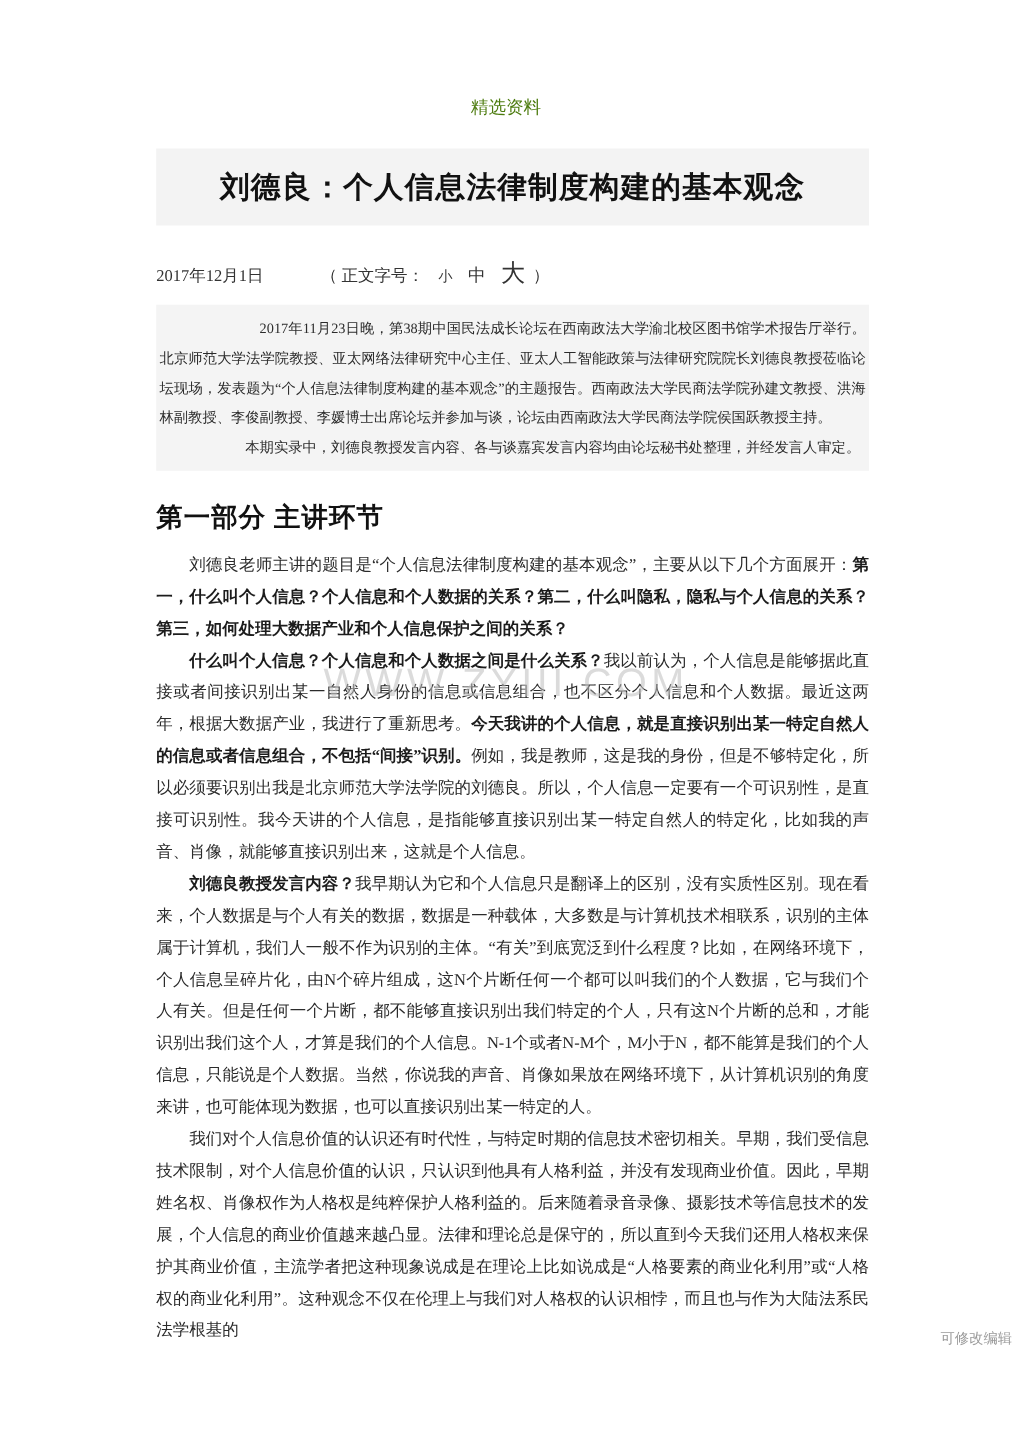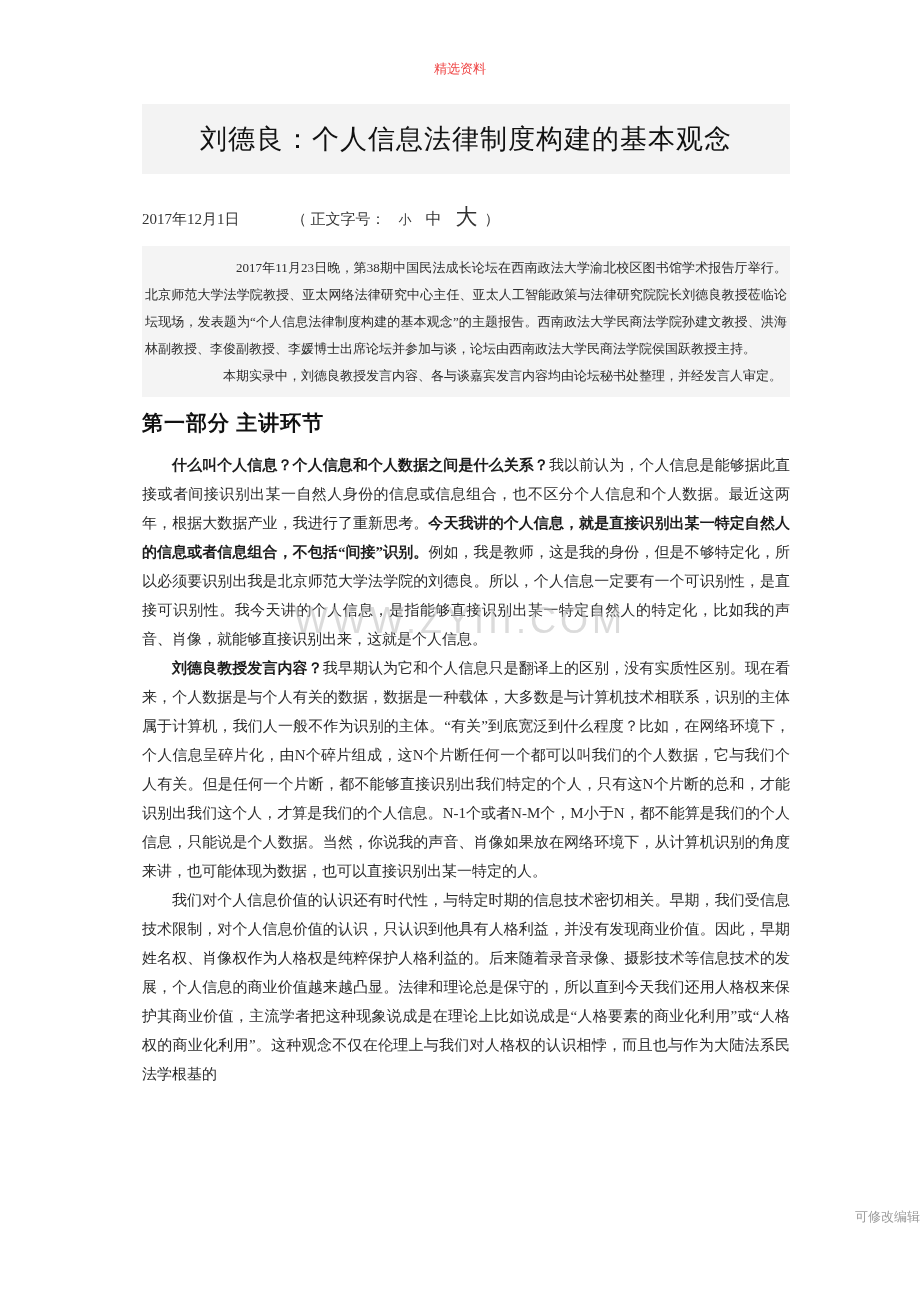--- a/index.html
+++ b/index.html
@@ -2,38 +2,38 @@
 <html><head>
 <meta charset="utf-8">
 <style>
   * { margin:0; padding:0; box-sizing:border-box; }
   html,body { background:#ffffff; }
   .page {
     position:relative; width:920px; height:1302px; background:#ffffff;
     font-family:"Liberation Serif","DejaVu Serif",serif; color:#262626; overflow:hidden;
   }
   .top-label {
-    padding-top:60px; text-align:center; font-size:13px; color:#ef4444;
+    padding-top:88px; text-align:center; font-size:16px; color:#4d7c0f;
     font-family:"Liberation Sans","DejaVu Sans",sans-serif;
   }
   .content { margin:0 130px 0 142px; position:relative; z-index:1; }
   .title-block { margin-top:26px; background:#f3f3f3; padding:18px 10px; text-align:center; }
-  .title-block h1 { font-size:27px; font-weight:normal; color:#111; letter-spacing:1px; line-height:34px; }
+  .title-block h1 { font-size:27px; font-weight:bold; color:#111; letter-spacing:1px; line-height:34px; }
   .meta-row { margin-top:28px; font-size:15px; color:#333; }
   .fs-group { margin-left:52px; }
   .fs-label { margin:0 6px 0 4px; }
   .fs-item { cursor:pointer; color:#333; }
   .fs-small { font-size:13px; margin:0 7px; }
   .fs-medium { font-size:16px; margin:0 7px; }
   .fs-large { font-size:22px; margin:0 7px; }
   .lede-label { margin-top:36px; font-size:16px; color:#222; }
   .lede-label b { font-size:18px; letter-spacing:3px; margin:0 6px; }
   .lede { margin-top:14px; background:#f4f4f4; padding:8px 3px; }
   .lede p { font-size:13px; line-height:27px; text-align:justify; color:#2b2b2b; }
-  h2.section { margin-top:12px; font-size:21px; font-weight:bold; color:#111; letter-spacing:1px; }
+  h2.section { margin-top:26px; font-size:24px; font-weight:bold; color:#111; letter-spacing:1px; }
   .bodytext { margin-top:14px; }
   .bodytext p { font-size:15px; line-height:29px; text-align:justify; color:#2b2b2b; }
   .bodytext b, .lede b { color:#1c1c1c; }
   .watermark {
     position:absolute; top:600px; left:50%; transform:translateX(-50%);
     font-size:36px; color:#bfbfbf; opacity:0.55; letter-spacing:4px; z-index:2;
     font-family:"Liberation Sans","DejaVu Sans",sans-serif; pointer-events:none; white-space:nowrap;
   }
   .bottom-label {
     position:absolute; left:2px; right:0; top:1208px; text-align:right;
@@ -59,20 +59,21 @@
 
 
     <div class="lede" id="lede-paragraphs">
         <p style="text-indent: 7em;"><span>2017年11月23日晚，第38期中国民法成长论坛在西南政法大学渝北校区图书馆学术报告厅举行。北京师范大学法学院教授、亚太网络法律研究中心主任、亚太人工智能政策与法律研究院院长刘德良教授莅临论坛现场，发表题为“个人信息法律制度构建的基本观念”的主题报告。西南政法大学民商法学院孙建文教授、洪海林副教授、李俊副教授、李媛博士出席论坛并参加与谈，论坛由西南政法大学民商法学院侯国跃教授主持。</span></p>
         <p style="text-indent: 6em;"><span>本期实录中，刘德良教授发言内容、各与谈嘉宾发言内容均由论坛秘书处整理，并经发言人审定。</span></p>
       </div>
 
     <h2 class="section">第一部分 主讲环节</h2>
 
     <div class="bodytext" id="body-paragraphs">
+        <p style="text-indent: 2em;"><span>刘德良老师主讲的题目是“个人信息法律制度构建的基本观念”，主要从以下几个方面展开：</span><b>第一，什么叫个人信息？个人信息和个人数据的关系？第二，什么叫隐私，隐私与个人信息的关系？第三，如何处理大数据产业和个人信息保护之间的关系？</b></p>
         <p style="text-indent: 2em;"><b>什么叫个人信息？个人信息和个人数据之间是什么关系？</b><span>我以前认为，个人信息是能够据此直接或者间接识别出某一自然人身份的信息或信息组合，也不区分个人信息和个人数据。最近这两年，根据大数据产业，我进行了重新思考。</span><b>今天我讲的个人信息，就是直接识别出某一特定自然人的信息或者信息组合，不包括“间接”识别。</b><span>例如，我是教师，这是我的身份，但是不够特定化，所以必须要识别出我是北京师范大学法学院的刘德良。所以，个人信息一定要有一个可识别性，是直接可识别性。我今天讲的个人信息，是指能够直接识别出某一特定自然人的特定化，比如我的声音、肖像，就能够直接识别出来，这就是个人信息。</span></p>
         <p style="text-indent: 2em;"><b>刘德良教授发言内容？</b><span>我早期认为它和个人信息只是翻译上的区别，没有实质性区别。现在看来，个人数据是与个人有关的数据，数据是一种载体，大多数是与计算机技术相联系，识别的主体属于计算机，我们人一般不作为识别的主体。“有关”到底宽泛到什么程度？比如，在网络环境下，个人信息呈碎片化，由N个碎片组成，这N个片断任何一个都可以叫我们的个人数据，它与我们个人有关。但是任何一个片断，都不能够直接识别出我们特定的个人，只有这N个片断的总和，才能识别出我们这个人，才算是我们的个人信息。N-1个或者N-M个，M小于N，都不能算是我们的个人信息，只能说是个人数据。当然，你说我的声音、肖像如果放在网络环境下，从计算机识别的角度来讲，也可能体现为数据，也可以直接识别出某一特定的人。</span></p>
         <p style="text-indent: 2em;"><span>我们对个人信息价值的认识还有时代性，与特定时期的信息技术密切相关。早期，我们受信息技术限制，对个人信息价值的认识，只认识到他具有人格利益，并没有发现商业价值。因此，早期姓名权、肖像权作为人格权是纯粹保护人格利益的。后来随着录音录像、摄影技术等信息技术的发展，个人信息的商业价值越来越凸显。法律和理论总是保守的，所以直到今天我们还用人格权来保护其商业价值，主流学者把这种现象说成是在理论上比如说成是“人格要素的商业化利用”或“人格权的商业化利用”。这种观念不仅在伦理上与我们对人格权的认识相悖，而且也与作为大陆法系民法学根基的</span></p>
       </div>
 
   </div>
 
   <div class="watermark">WWW.ZYIII.COM</div>
 
   <div class="bottom-label">可修改编辑</div>

